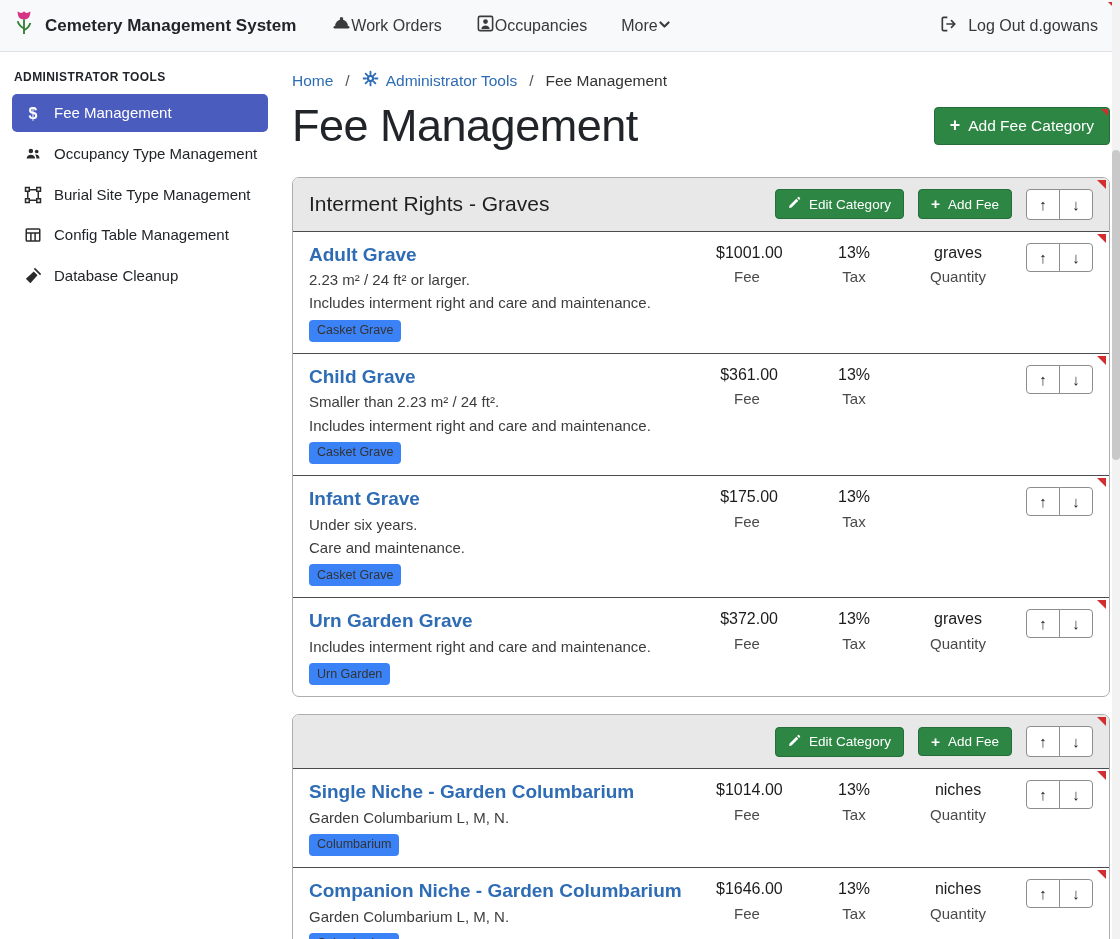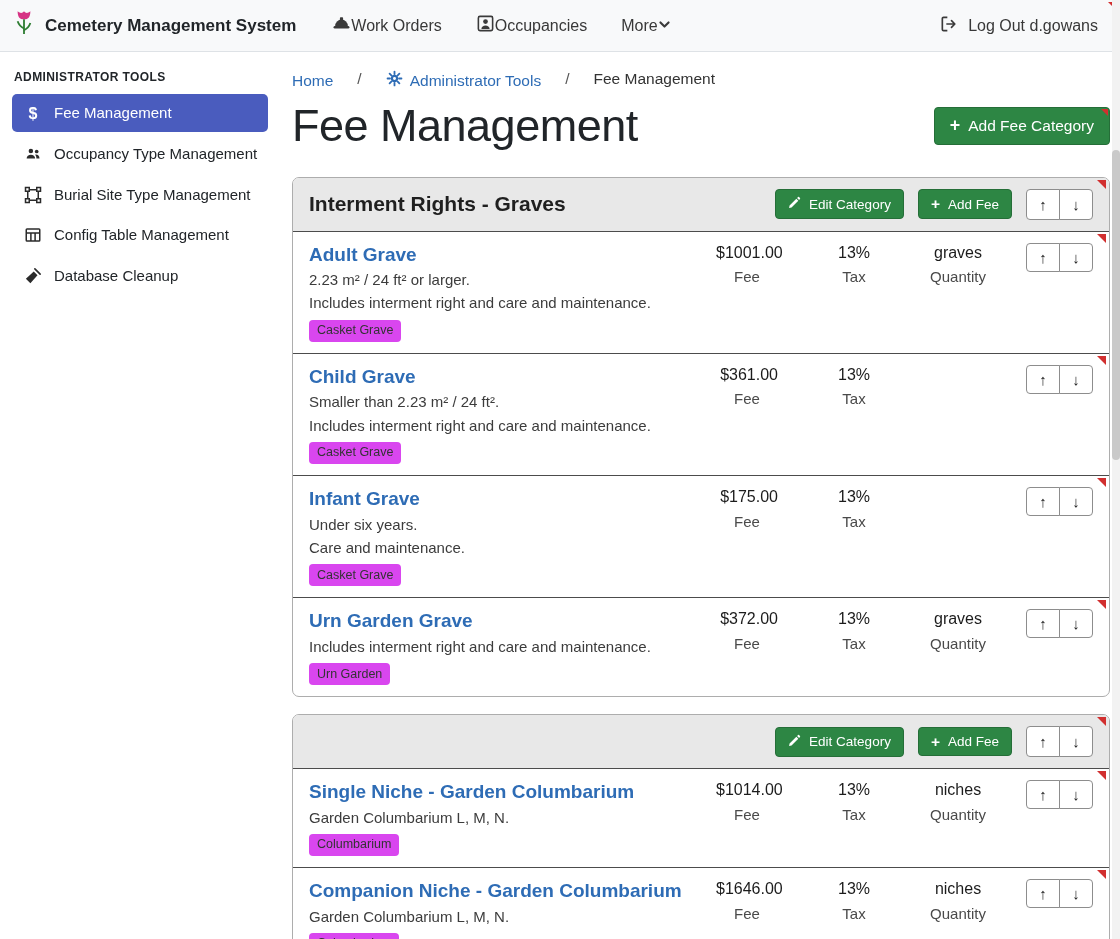--- a/index.html
+++ b/index.html
@@ -23,47 +23,47 @@
   
   .layout{display:flex;height:887px;}
   .sidebar{flex:0 0 280px;width:280px;padding-top:10px;background:#fff;}
   .sidebar-heading{font-size:12px;font-weight:700;letter-spacing:.4px;color:#212529;margin:8px 14px 10px;}
   .side-item{display:flex;align-items:flex-start;gap:10px;margin:3px 12px;padding:9px 10px;border-radius:5px;font-size:15px;line-height:1.3;color:#212529;cursor:pointer;}
   .side-item .s-icon{flex:0 0 22px;width:22px;display:flex;justify-content:center;margin-top:1px;}
   .side-item.active{background:var(--primary);color:#fff;}
   .dollar-glyph{font-weight:700;font-size:16px;line-height:1.2;}
   
   .main{flex:1;padding:14px 10px 0 12px;overflow:hidden;}
-  .breadcrumb{display:flex;gap:24px;font-size:15.5px;margin:4px 0 10px;}
+  .breadcrumb{display:flex;align-items:center;gap:12px;font-size:15.5px;margin:4px 0 10px;}
   .crumb-link{color:var(--link);text-decoration:none;display:flex;align-items:center;gap:7px;cursor:pointer;}
   .crumb-sep{color:#555;}
   .crumb-current{color:#333;}
   .title-row{display:flex;align-items:center;justify-content:space-between;margin:10px 0 26px;}
   .page-title{font-size:45px;font-weight:500;letter-spacing:-.5px;color:#212529;margin:0;line-height:1.1;}
   
   .btn{border-radius:4px;cursor:pointer;font-family:inherit;display:inline-flex;align-items:center;gap:8px;}
   .btn-green{background:var(--success);color:#fff;border:1px solid #256e38;}
   .btn-lg{font-size:15.5px;padding:9px 15px;position:relative;}
   .btn-sm{font-size:13.5px;padding:6px 12px;}
   .plus-glyph{font-weight:700;font-size:1.15em;line-height:1;}
   .btn-group{display:inline-flex;}
   .btn-arrow{width:34px;height:31px;background:#fff;border:1px solid #8d8d8d;color:#222;font-size:15px;cursor:pointer;display:flex;align-items:center;justify-content:center;padding:0;font-family:inherit;}
   .btn-group .btn-arrow:first-child{border-radius:4px 0 0 4px;}
   .btn-group .btn-arrow:last-child{border-radius:0 4px 4px 0;margin-left:-1px;}
   
   .card{border:1px solid #adadad;border-radius:7px;margin-bottom:17px;background:#fff;overflow:hidden;}
   .card-header{background:#e8e8e8;padding:11px 16px;display:flex;align-items:center;border-bottom:1px solid #4c4c4c;position:relative;}
-  .category-title{font-size:21px;font-weight:700;color:#1f1f1f;margin:0;}
+  .category-title{font-size:21px;font-weight:400;color:#1f1f1f;margin:0;}
   .header-actions{margin-left:auto;display:flex;align-items:center;gap:14px;}
   .fee-row{display:flex;align-items:flex-start;padding:11px 16px;border-bottom:1px solid #4c4c4c;position:relative;}
   .fee-row:last-child{border-bottom:none;}
   .fee-main{flex:1;padding-right:16px;}
   .fee-name{color:var(--link);font-weight:700;font-size:19px;line-height:1.3;text-decoration:none;display:inline-block;cursor:pointer;}
   .fee-desc{font-size:15px;line-height:1.35;color:#3c3c3c;margin-top:3px;}
-  .badge{display:inline-block;background:#d946ef;color:#333;font-size:12.5px;line-height:1.2;padding:3.5px 8px;border-radius:4px;margin-top:6px;}
+  .badge{display:inline-block;background:#3b82f6;color:#333;font-size:12.5px;line-height:1.2;padding:3.5px 8px;border-radius:4px;margin-top:6px;}
   .col{text-align:center;margin-left:7px;}
   .col-fee{width:62px;}
   .col-fee .col-value{text-align:right;}
   .col-tax{width:60px;margin-left:46px;}
   .col-qty{width:92px;margin-left:28px;}
   .col-value{font-size:16px;color:#1c1c1c;line-height:1.3;}
   .col-label{font-size:15px;color:#4a4a4a;margin-top:5px;}
   .row-arrows{margin-left:22px;}
   .row-arrows .btn-arrow{height:29px;}
   .invisible{visibility:hidden;}

